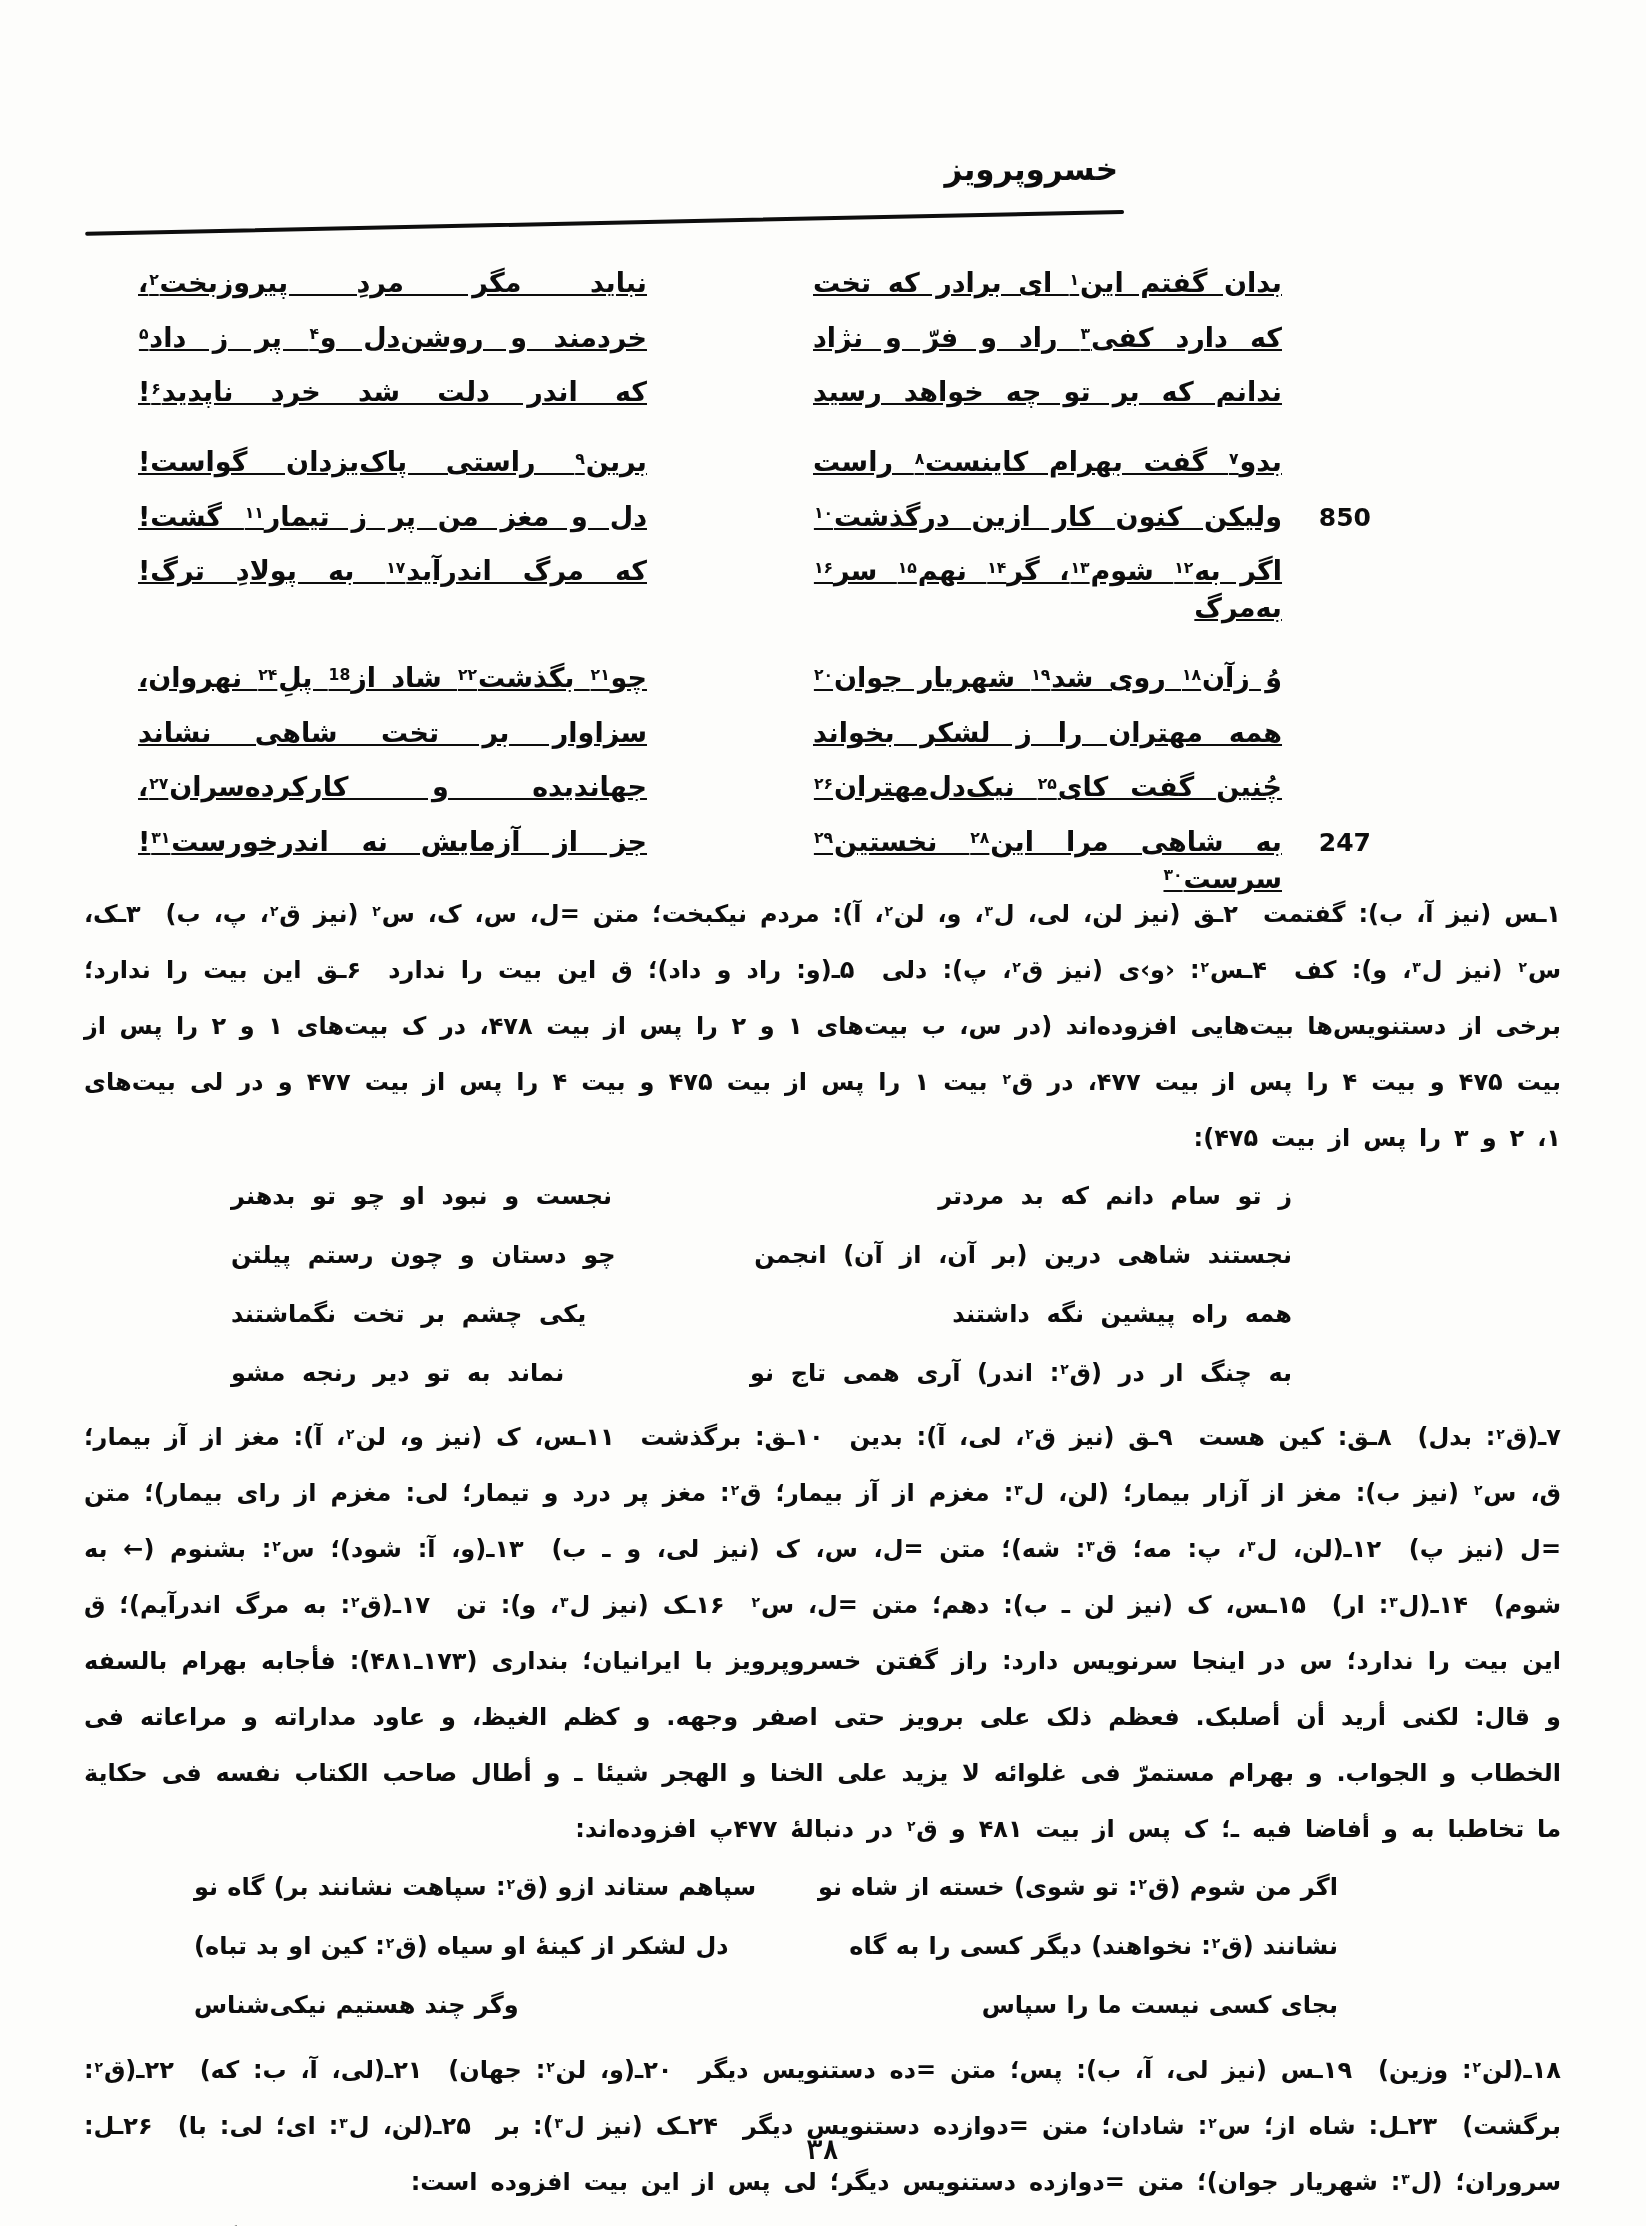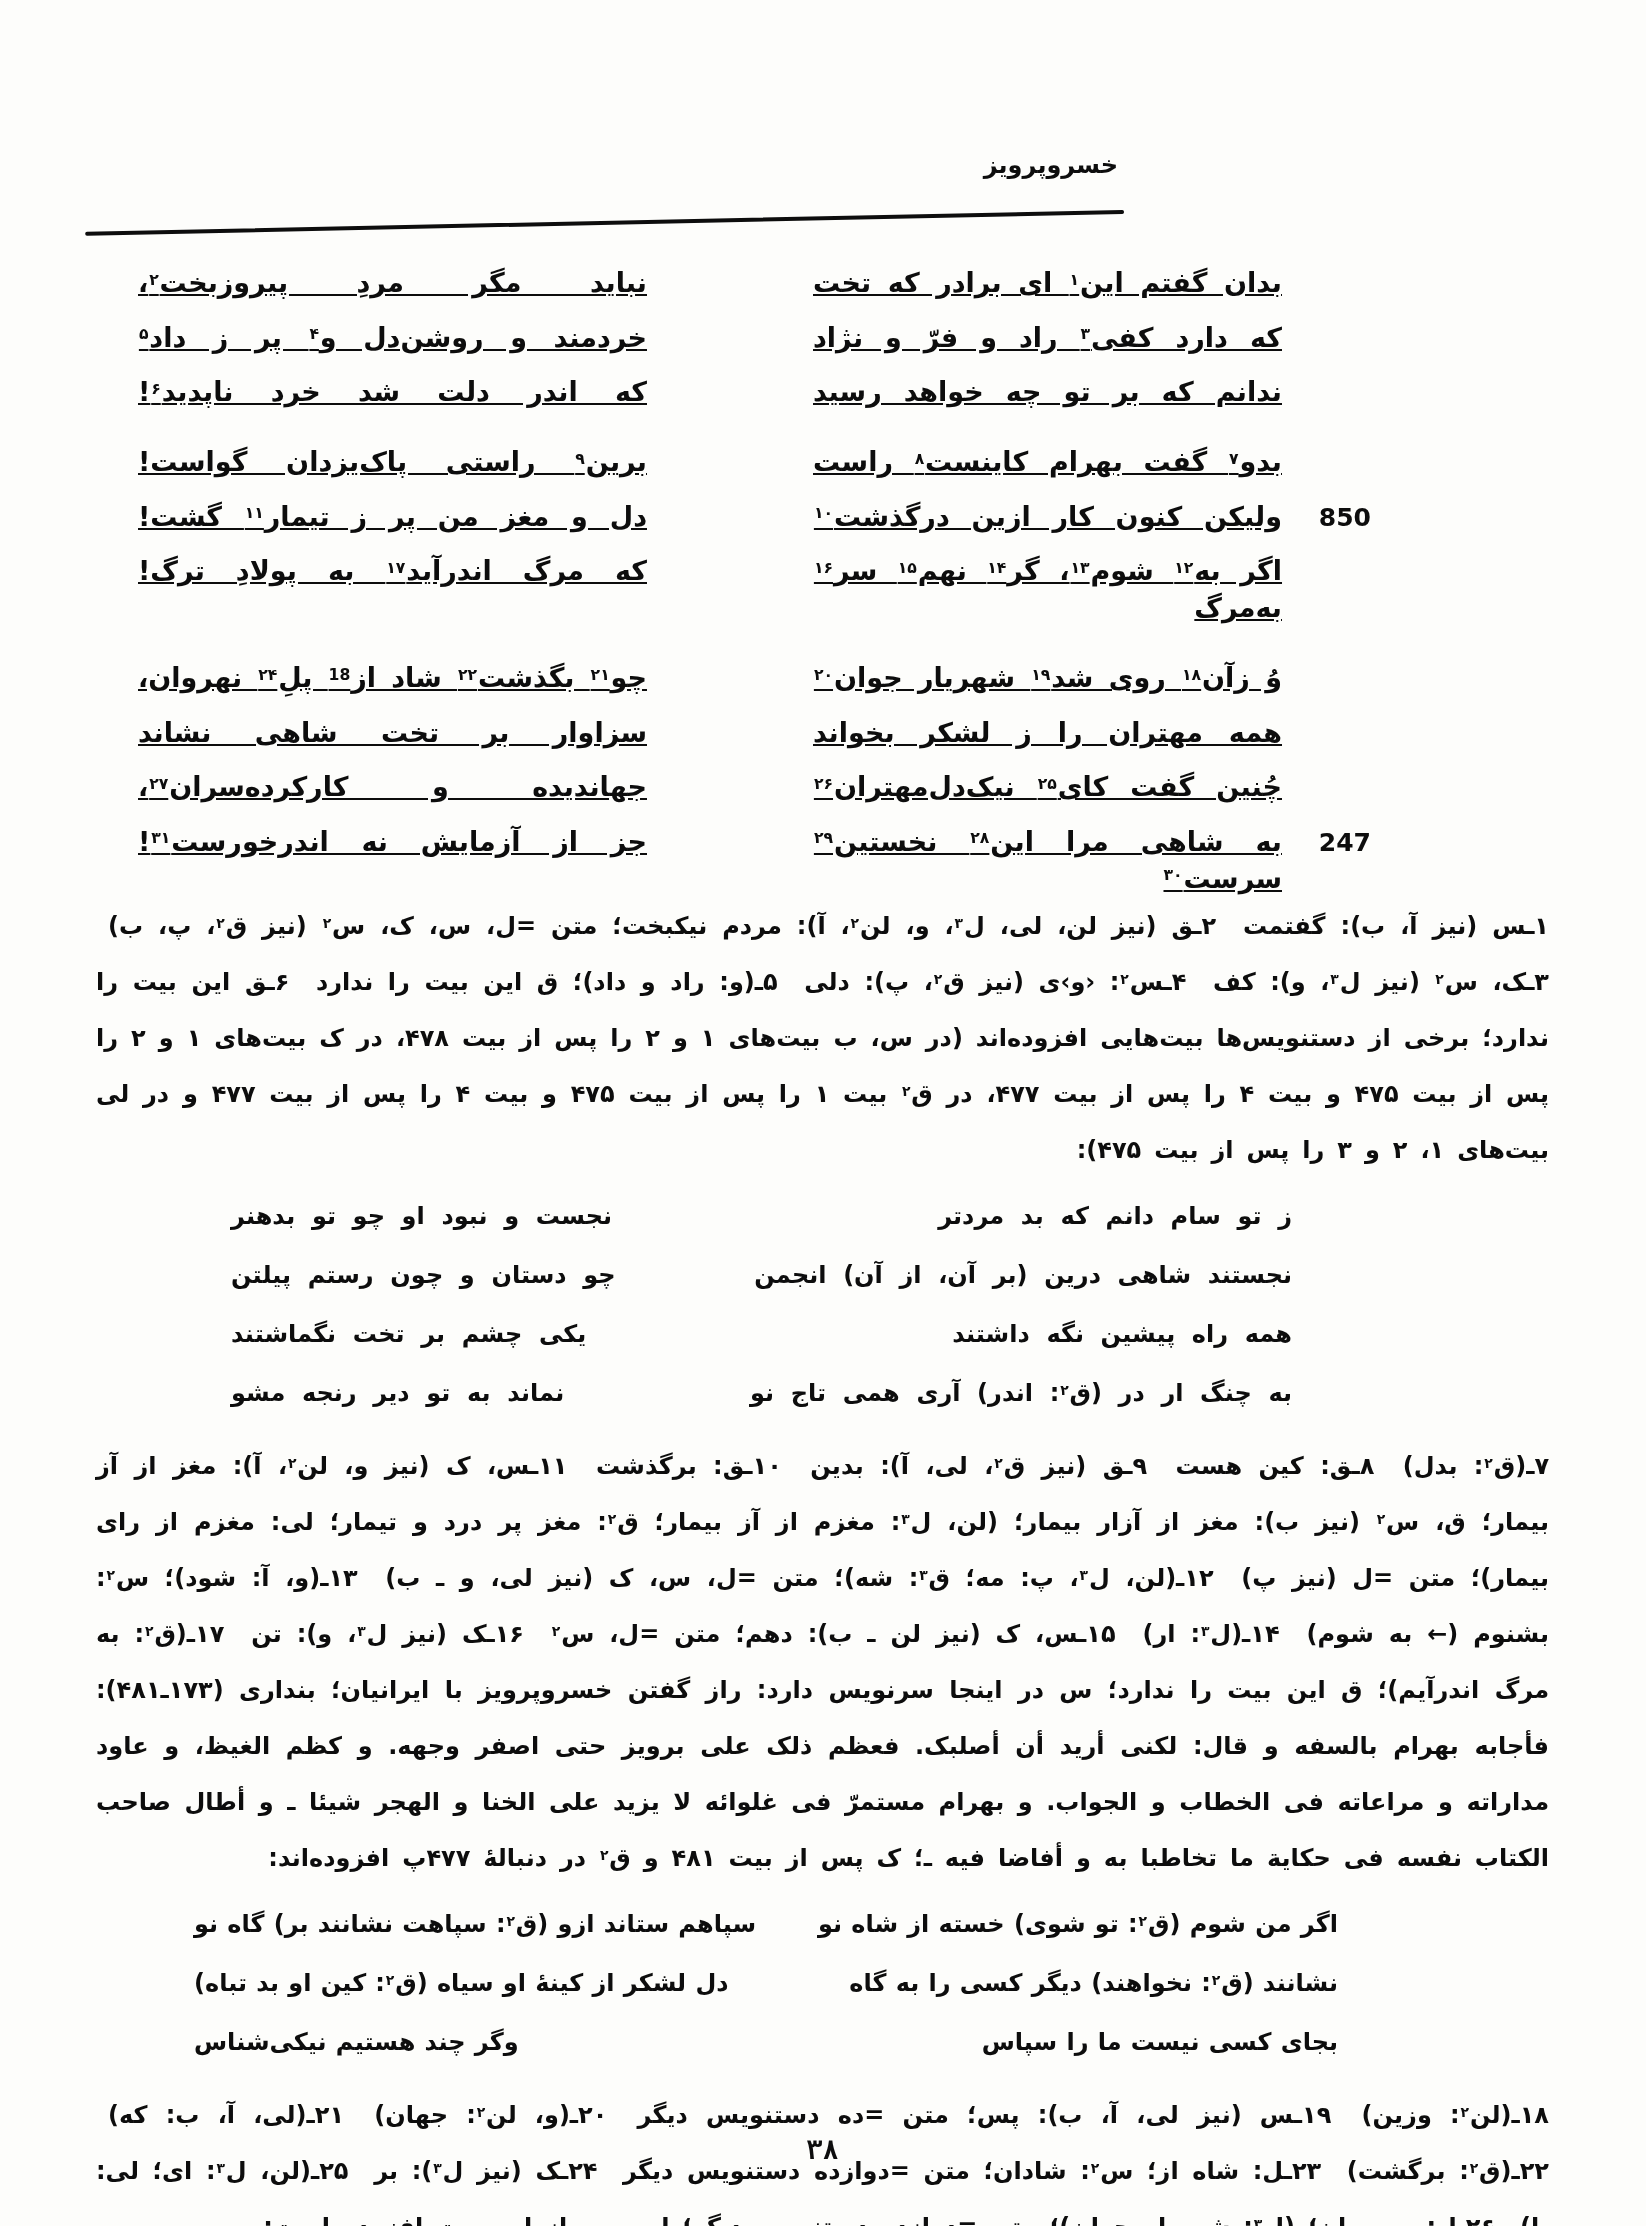--- a/index.html
+++ b/index.html
@@ -2,40 +2,40 @@
 <html lang="fa" dir="rtl" style="font-size:14.8px"><head>
 <meta charset="utf-8">
 <style>
   html,body{margin:0;padding:0;background:#ffffff;}
   .page{
     position:relative;width:1647px;height:2226px;background:#fdfdfb;
     font-family:"DejaVu Sans",sans-serif;color:#0d0d0d;direction:rtl;overflow:hidden;
   }
   sup{font-size:0.58em;line-height:0;position:relative;top:-0.45em;vertical-align:baseline;margin:0 0.9px;}
   
-  .header-title{position:absolute;top:151px;right:528px;font-size:24px;font-weight:bold;}
+  .header-title{position:absolute;top:151px;right:528px;font-size:31px;font-weight:bold;}
   .header-rule{
     position:absolute;top:210px;right:522px;width:1039px;height:3.7px;background:#0d0d0d;
     transform:rotate(-1.2deg);transform-origin:right center;border-radius:1.8px;
   }
   
   .verses{position:absolute;top:264px;right:364px;width:1144px;font-size:27px;font-weight:bold;line-height:37px;}
   .stanza{margin-bottom:33px;}
   .vline{position:relative;display:flex;justify-content:space-between;}
   .verses .vline{margin-bottom:17.5px;}
   .verses .hemi{text-align:justify;text-align-last:justify;text-decoration:underline;}
   .verses .hemi-a{width:469px;}
   .verses .hemi-b{width:509px;}
   .vnum{position:absolute;right:-89px;top:1.8px;font-size:25px;font-weight:bold;}
   
   .footnotes{
     position:absolute;top:886px;right:85px;width:1477px;
     font-size:24px;font-weight:bold;line-height:56px;
   }
-  .fn{margin:12px;text-align:justify;text-align-last:start;word-spacing:4.6px;}
+  .fn{margin:0;text-align:justify;text-align-last:start;word-spacing:4.6px;}
   .fn-verses{margin:3.7px 0;line-height:52px;}
   .fn-verses .vline{height:59px;align-items:flex-start;}
   .fn-verses .hemi{text-align:justify;}
   .v1{width:1061px;margin-right:269px;}
   .v2{width:1144px;margin-right:223px;}
   .v3{width:667px;margin-right:694px;}
   .v1 .hemi{word-spacing:8.3px;}
   .v2 .hemi{word-spacing:0.9px;}
   .v3 .hemi{word-spacing:8.3px;}
   

